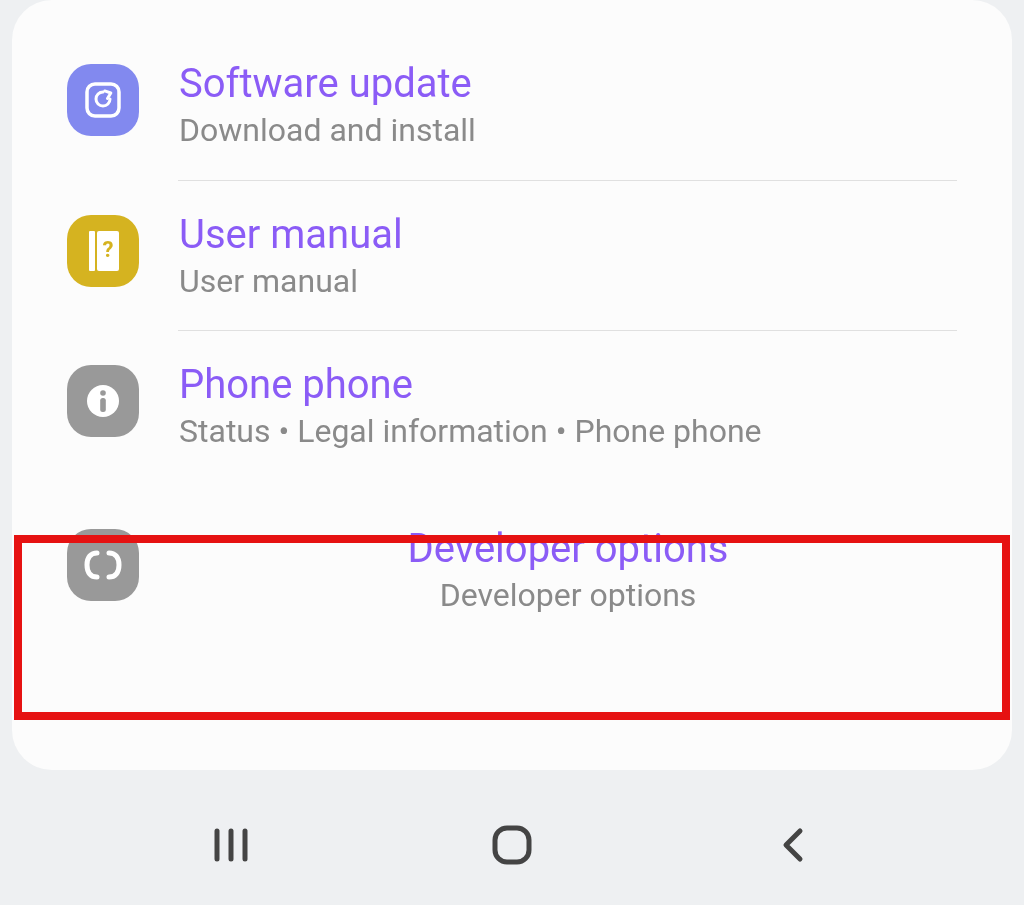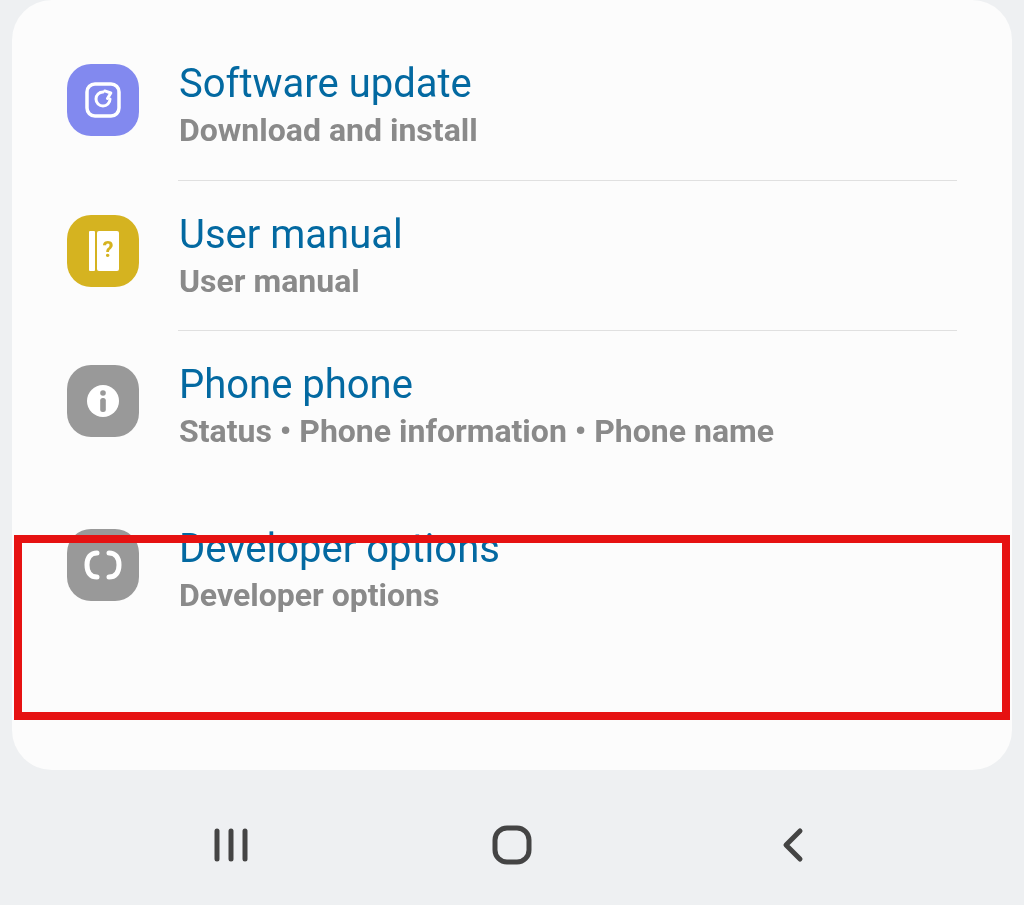--- a/index.html
+++ b/index.html
@@ -28,20 +28,21 @@
     .settings-item {
       display: flex;
       align-items: flex-start;
       padding: 28px 55px 28px 55px;
       cursor: pointer;
     }
 
     .settings-item.last {
       border-bottom-left-radius: 40px;
       border-bottom-right-radius: 40px;
+      text-align: center;
     }
 
     .icon-wrap {
       width: 72px;
       height: 72px;
       border-radius: 24px;
       display: flex;
       align-items: center;
       justify-content: center;
       flex-shrink: 0;
@@ -62,28 +63,28 @@
     }
 
     .text-content {
       flex: 1;
       padding-top: 2px;
     }
 
     .item-title {
       font-size: 40px;
       font-weight: 400;
-      color: #0369a1;
+      color: #8b5cf6;
       line-height: 1.2;
       margin-bottom: 2px;
     }
 
     .item-subtitle {
       font-size: 32px;
-      font-weight: 700;
+      font-weight: 400;
       color: #8a8a8a;
       line-height: 1.3;
     }
 
     .divider {
       height: 1px;
       background: #e0e0e0;
       margin-left: 166px;
       margin-right: 55px;
     }
@@ -163,21 +164,21 @@
   <div class="settings-item">
     <div class="icon-wrap icon-gray">
       <svg width="40" height="40" viewBox="0 0 40 40">
         <circle cx="20" cy="20" r="16" fill="#fff"></circle>
         <circle cx="20" cy="12" r="2.8" fill="#999999"></circle>
         <rect x="17.2" y="17" width="5.6" height="14" rx="2.5" fill="#999999"></rect>
       </svg>
     </div>
     <div class="text-content">
       <div class="item-title">Phone phone</div>
-      <div class="item-subtitle">Status  •  Phone information  •  Phone name</div>
+      <div class="item-subtitle">Status  •  Legal information  •  Phone phone</div>
     </div>
   </div>
 
   <div class="settings-item last" style="padding-top: 42px; padding-bottom: 42px;">
     <div class="icon-wrap icon-gray">
       <svg width="44" height="40" viewBox="0 0 44 40">
         <path d="M 16 8 C 10 8 6 12 6 20 C 6 28 10 32 16 32" fill="none" stroke="#fff" stroke-width="5" stroke-linecap="round"></path>
         <path d="M 28 8 C 34 8 38 12 38 20 C 38 28 34 32 28 32" fill="none" stroke="#fff" stroke-width="5" stroke-linecap="round"></path>
       </svg>
     </div>

